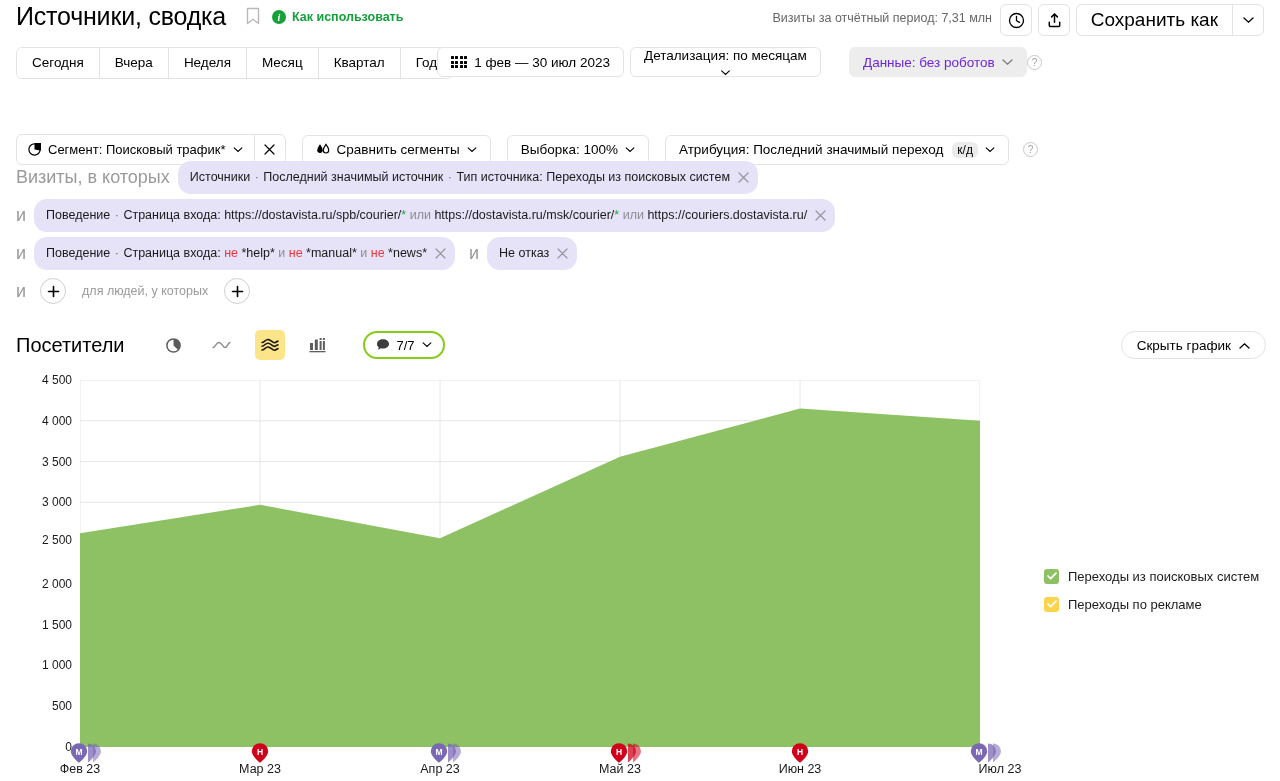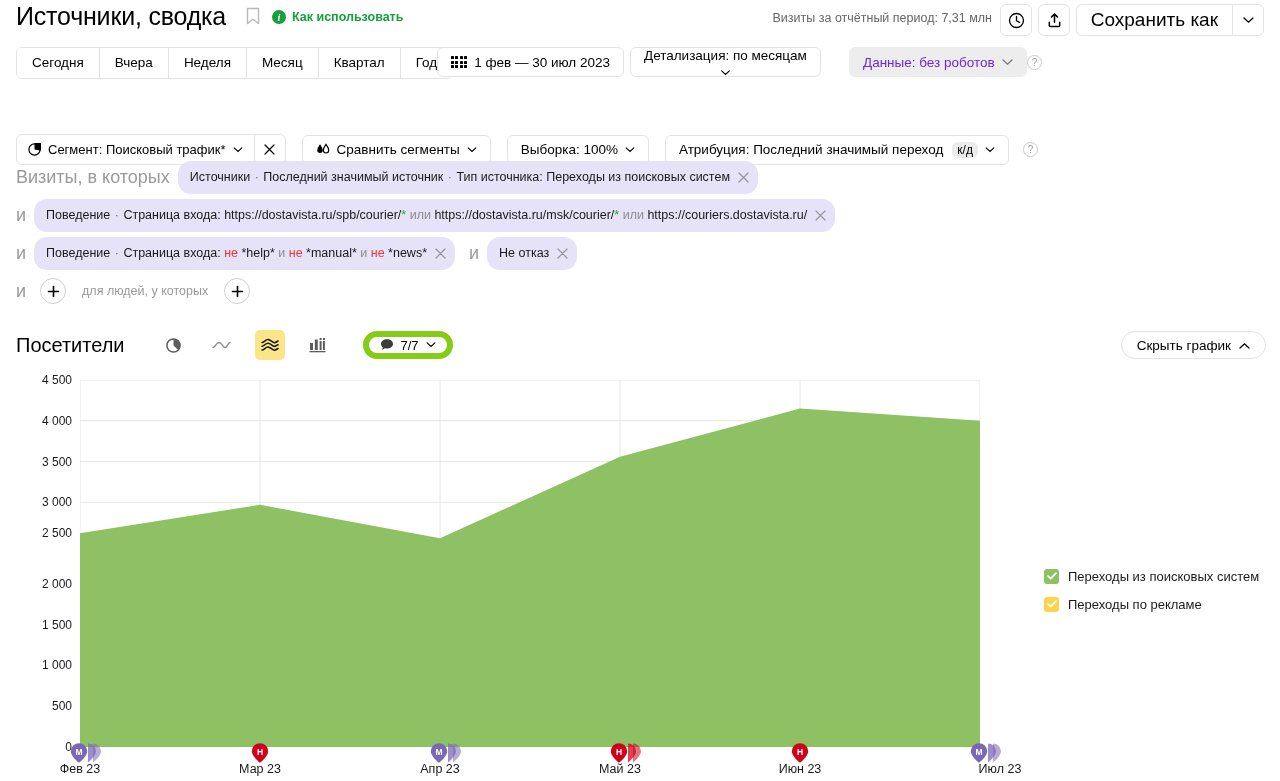--- a/index.html
+++ b/index.html
@@ -132,21 +132,21 @@
   .vis-hdr { position: absolute; left: 16px; top: 330px; display: flex; align-items: center; gap: 12px; }
   .vis-title { font-size: 20px; color: #000; margin-right: 22px; white-space: nowrap; }
   .chart-tog {
     width: 30px; height: 30px; border-radius: 5px; margin-right: 6px;
     display: flex; align-items: center; justify-content: center; cursor: pointer; background: transparent;
   }
   .chart-tog.active { background: #fce588; }
   .cmt-pill {
     height: 28px; margin-left: 12px;
     display: inline-flex; align-items: center; gap: 7px; padding: 0 11px;
-    border: 6px solid #84cc16; border-radius: 14px; background: #fff;
+    border: 2px solid #84cc16; border-radius: 14px; background: #fff;
     font-size: 13px; cursor: pointer; white-space: nowrap;
   }
   .hide-chart {
     position: absolute; right: 14px; top: 331px; height: 28px;
     display: inline-flex; align-items: center; gap: 8px; padding: 0 15px;
     border: 1px solid #e3e3e3; border-radius: 14px; background: #fff;
     font-size: 13.5px; cursor: pointer; white-space: nowrap;
   }
 
   
@@ -436,21 +436,21 @@
     </svg>
   </div>
 
   <div class="chart-wrap">
     <div class="ylabels" id="ylabels">
         <div class="ylabel" style="top: 367px;">0</div>
         <div class="ylabel" style="top: 326.222px;">500</div>
         <div class="ylabel" style="top: 285.444px;">1 000</div>
         <div class="ylabel" style="top: 244.667px;">1 500</div>
         <div class="ylabel" style="top: 203.889px;">2 000</div>
-        <div class="ylabel" style="top: 153px;">2 500</div>
+        <div class="ylabel" style="top: 160px;">2 500</div>
         <div class="ylabel" style="top: 122.333px;">3 000</div>
         <div class="ylabel" style="top: 81.5556px;">3 500</div>
         <div class="ylabel" style="top: 40.7778px;">4 000</div>
         <div class="ylabel" style="top: 0px;">4 500</div>
       </div>
     <div class="plot">
       <svg id="plot-svg" width="900" height="367" viewBox="0 0 900 367" preserveAspectRatio="none">
           <line x1="0" y1="367" x2="900" y2="367" stroke="#e6e6e6" stroke-width="1" vector-effect="non-scaling-stroke"></line>
           <line x1="0" y1="326.22222222222223" x2="900" y2="326.22222222222223" stroke="#e6e6e6" stroke-width="1" vector-effect="non-scaling-stroke"></line>
           <line x1="0" y1="285.44444444444446" x2="900" y2="285.44444444444446" stroke="#e6e6e6" stroke-width="1" vector-effect="non-scaling-stroke"></line>

